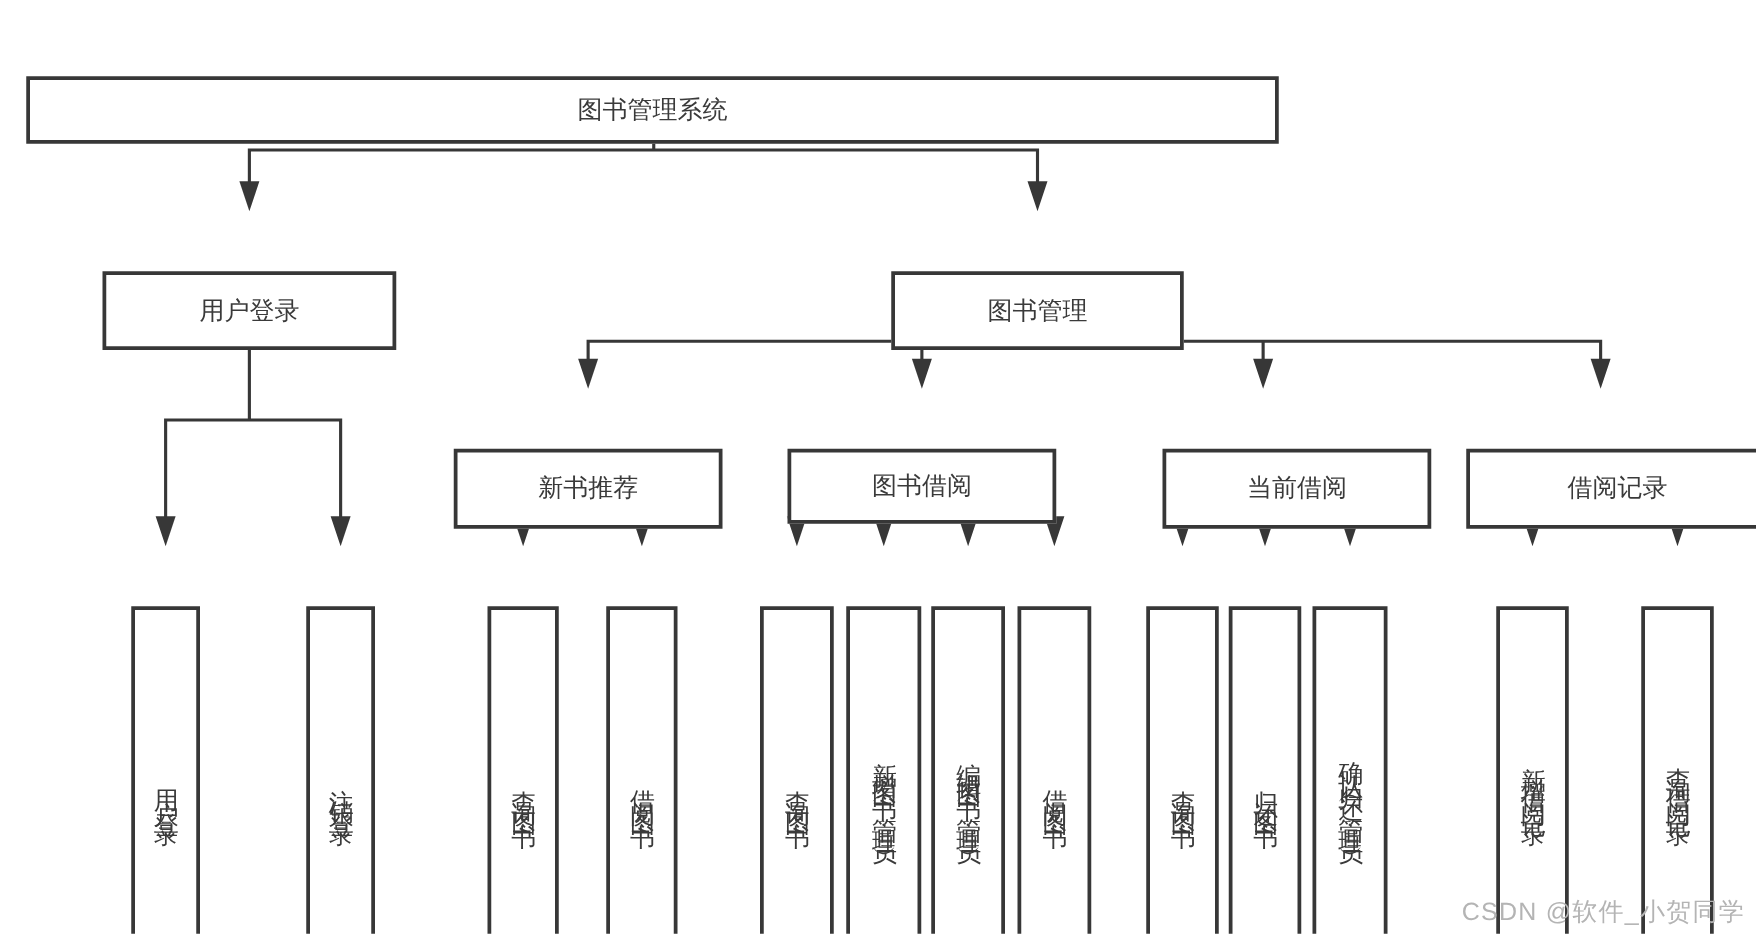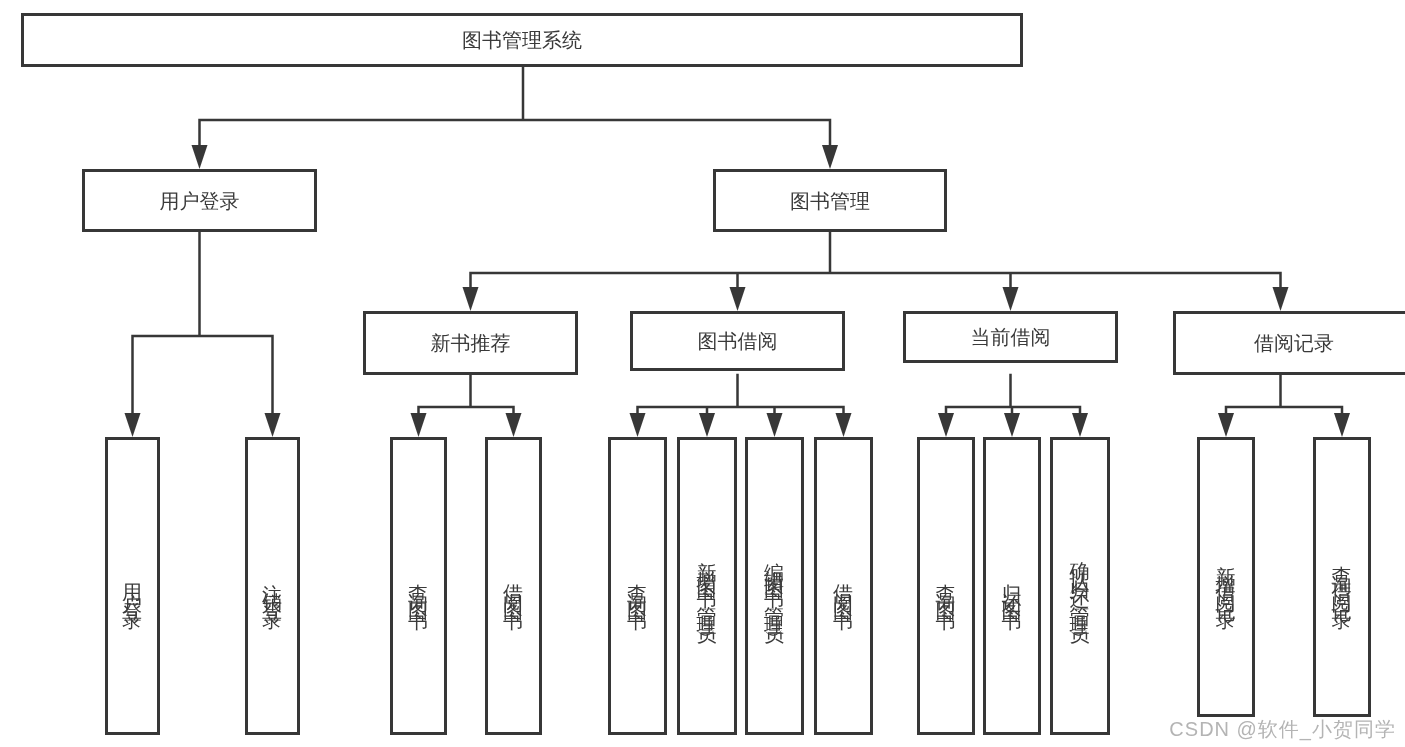--- a/index.html
+++ b/index.html
@@ -23,20 +23,21 @@
   svg.connectors polygon{fill:var(--line-color);stroke:none;}
   .node{
     position:absolute;
     background:#fff;
     border:3px solid var(--line-color);
     display:flex;align-items:center;justify-content:center;
     font-size:20px;line-height:1.2;
     color:var(--text-color);
     z-index:2;
     white-space:nowrap;
+    margin-top:48px;
   }
   .node.v{
     writing-mode:vertical-rl;
     text-orientation:mixed;
     letter-spacing:9px;
     white-space:normal;
   }
   .watermark{
     position:absolute;right:9px;bottom:4px;
     font-size:20px;letter-spacing:1px;
@@ -80,21 +81,21 @@
     <polygon points="1334,413 1350,413 1342,437"></polygon>
   </svg>
 
   <div class="node" style="left:21px;top:13px;width:1002px;height:54px">图书管理系统</div>
 
   <div class="node" style="left:82px;top:169px;width:235px;height:63px">用户登录</div>
   <div class="node" style="left:713px;top:169px;width:234px;height:63px">图书管理</div>
 
   <div class="node" style="left:363px;top:311px;width:215px;height:64px">新书推荐</div>
   <div class="node" style="left:630px;top:311px;width:215px;height:60px">图书借阅</div>
-  <div class="node" style="left:903px;top:311px;width:215px;height:52px">当前借阅</div>
+  <div class="node" style="left:930px;top:311px;width:215px;height:64px">当前借阅</div>
   <div class="node" style="left:1173px;top:311px;width:242px;height:64px">借阅记录</div>
 
   <div class="node v" style="left:105px;top:437px;width:55px;height:298px">用户登录</div>
   <div class="node v" style="left:245px;top:437px;width:55px;height:298px">注销登录</div>
 
   <div class="node v" style="left:390px;top:437px;width:57px;height:298px">查询图书</div>
   <div class="node v" style="left:485px;top:437px;width:57px;height:298px">借阅图书</div>
 
   <div class="node v" style="left:608px;top:437px;width:59px;height:298px">查询图书</div>
   <div class="node v" style="left:677px;top:437px;width:60px;height:298px">新增图书（管理员）</div>

